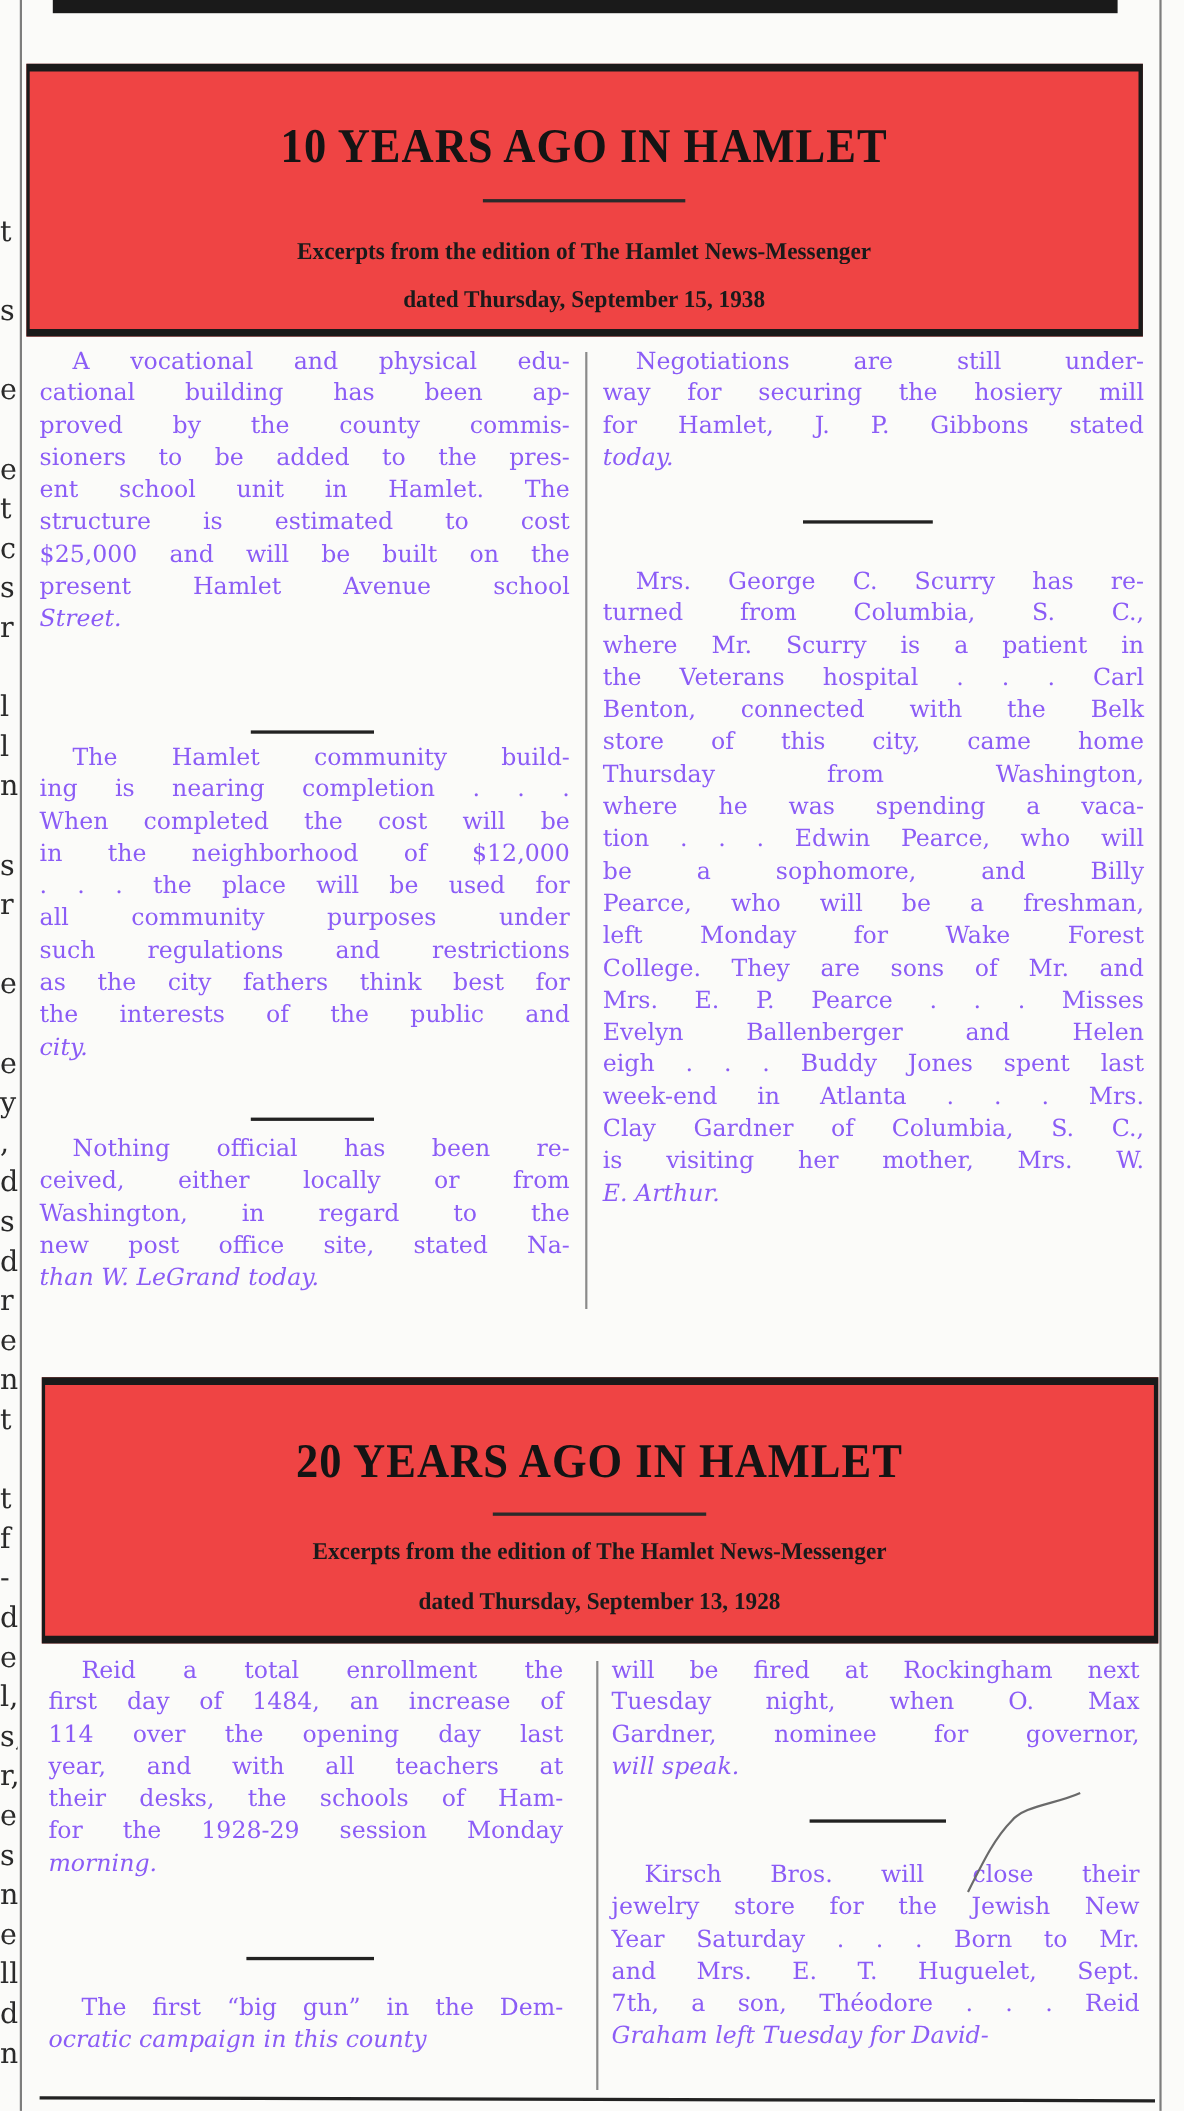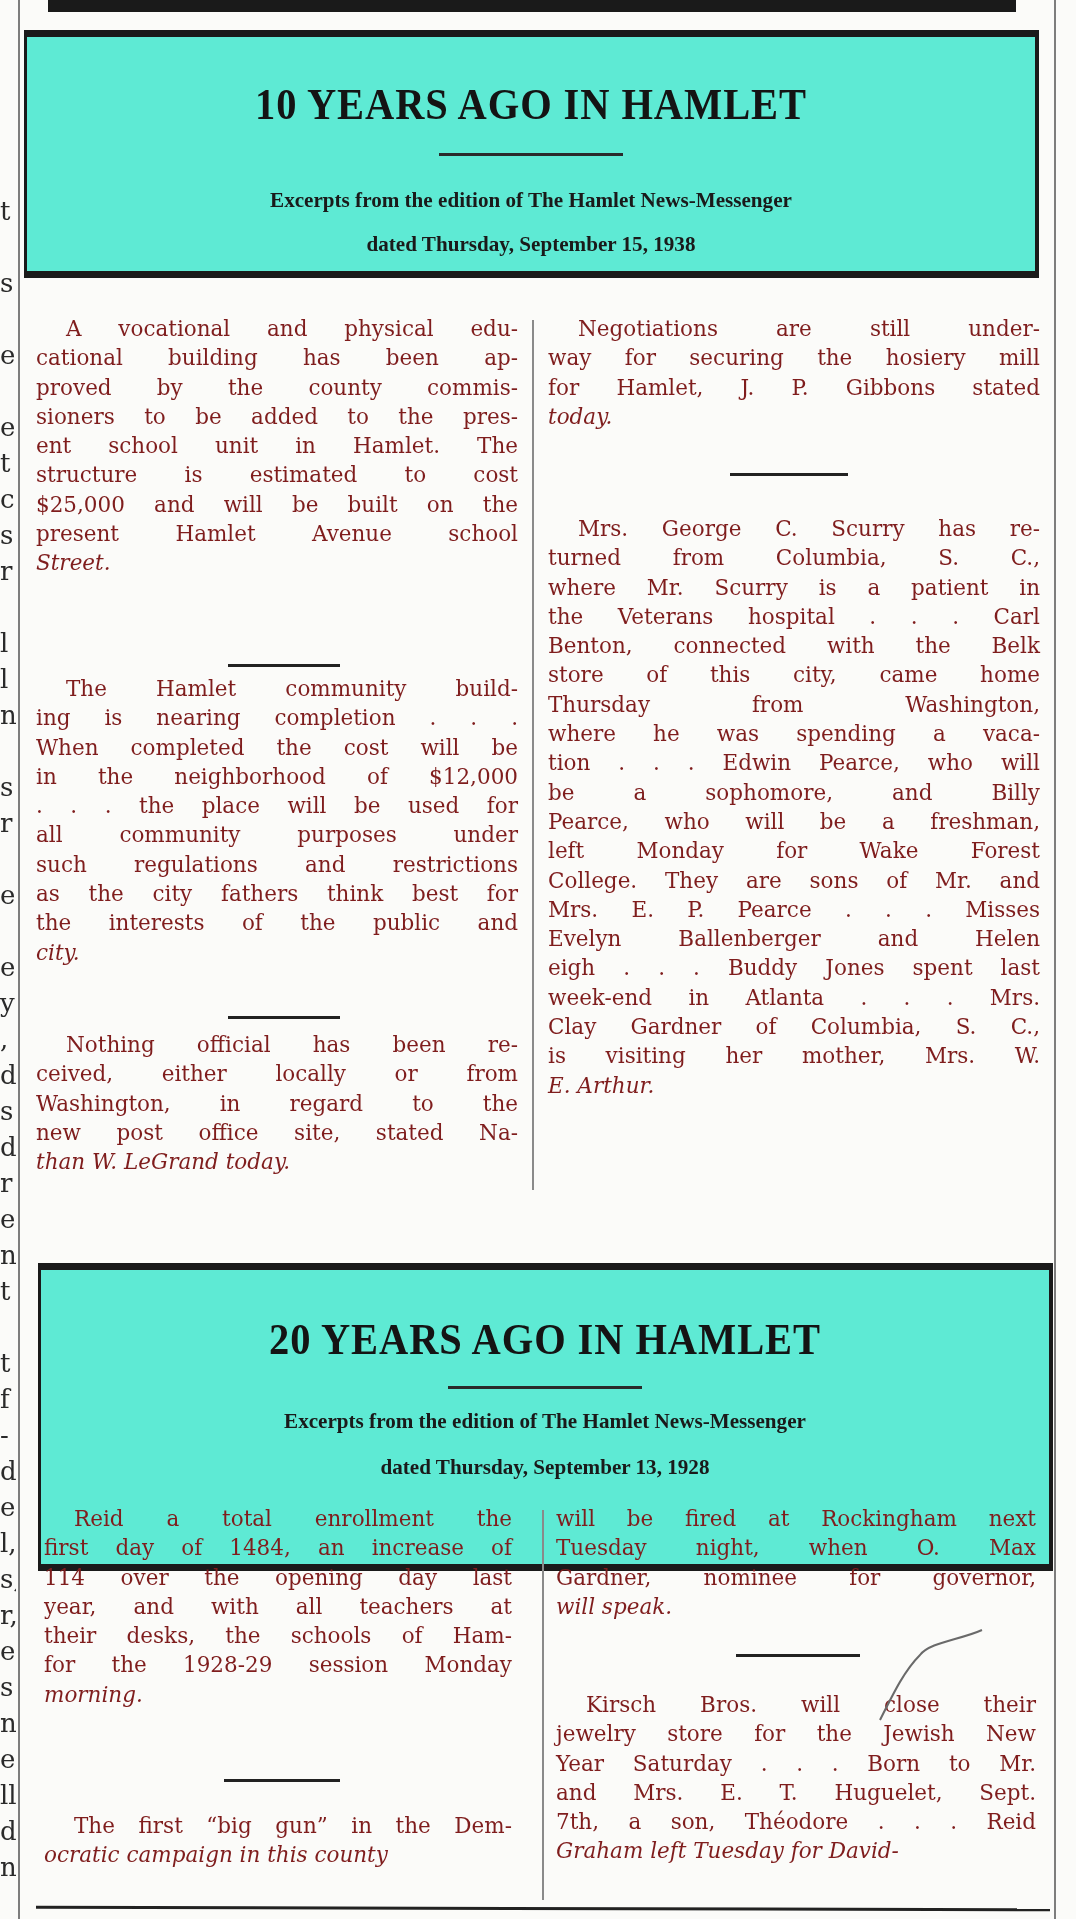--- a/index.html
+++ b/index.html
@@ -17,39 +17,40 @@
   .top-black-bar { left: 48px; top: 0; width: 968px; height: 12px; background: #1a1a1a; }
   .margin-frag {
     left: 0; width: 16px; font-size: 26px; line-height: 32px; color: #2a2a2a;
     text-align: left; overflow: hidden; white-space: pre; font-family: "DejaVu Serif", serif;
   }
   
   .hbox {
     position: absolute; box-sizing: border-box;
     border-top: 7px solid #1a1a1a; border-bottom: 7px solid #1a1a1a;
     border-left: 3px solid #1a1a1a; border-right: 4px solid #1a1a1a;
-    background: #5eead4;
+    background: #ef4444;
     text-align: center;
+    margin-top: 28px;
   }
   .hbox .title {
     font-family: "Liberation Serif", "DejaVu Serif", serif;
     font-weight: bold; font-size: 44px; letter-spacing: 1px;
     color: #141414; margin: 0; transform: scaleX(0.92);
   }
   .hbox .title-rule { width: 184px; height: 3px; background: #2a2a2a; margin: 0 auto; }
   .hbox .sub {
     font-family: "Liberation Serif", "DejaVu Serif", serif;
     font-weight: bold; font-size: 22px; color: #1a1a1a; line-height: 36px;
     transform: scaleX(0.96);
   }
   
   .col {
     position: absolute; box-sizing: border-box;
     font-family: "DejaVu Serif", serif;
-    font-size: 21.5px; line-height: 29.3px; color: #7f1d1d;
+    font-size: 21.5px; line-height: 29.3px; color: #8b5cf6;
   }
   .col .lines { text-indent: 0; }
   .col .line { display: block; text-align: justify; text-align-last: justify; height: 29.3px; white-space: nowrap; }
   .col .line.last { text-align-last: left; font-style: italic; }
   .col .line.indent { padding-left: 30px; }
   .col-div { position: absolute; width: 2px; background: #8a8a8a; }
   .sep { position: absolute; height: 3px; background: #222; }
   .bottom-rule { position: absolute; height: 3px; background: #222; transform: rotate(0.15deg); }
   .pen-mark { position: absolute; }
 </style>
@@ -136,21 +137,21 @@
       <span class="line">Mrs. E. P. Pearce . . . Misses</span>
       <span class="line">Evelyn Ballenberger and Helen</span>
       <span class="line">eigh . . . Buddy Jones spent last</span>
       <span class="line">week-end in Atlanta . . . Mrs.</span>
       <span class="line">Clay Gardner of Columbia, S. C.,</span>
       <span class="line">is visiting her mother, Mrs. W.</span>
       <span class="line last">E. Arthur.</span>
     </div>
 </div>
 
-<div class="hbox" style="left:38px; top:1263px; width:1015px; height:308px;">
+<div class="hbox" style="left:38px; top:1224px; width:1015px; height:242px;">
   <div class="title" style="margin-top:40px; line-height:60px;">20 YEARS AGO IN HAMLET</div>
   <div class="title-rule" style="margin-top:16px; width:194px;"></div>
   <div class="sub" style="margin-top:14px;">Excerpts from the edition of The Hamlet News-Messenger</div>
   <div class="sub" style="margin-top:10px;">dated Thursday, September 13, 1928</div>
 </div>
 
 <div class="col" style="left:44px; top:1504px; width:468px;">
   <div class="lines">
       <span class="line indent">Reid a total enrollment the</span>
       <span class="line">first day of 1484, an increase of</span>

